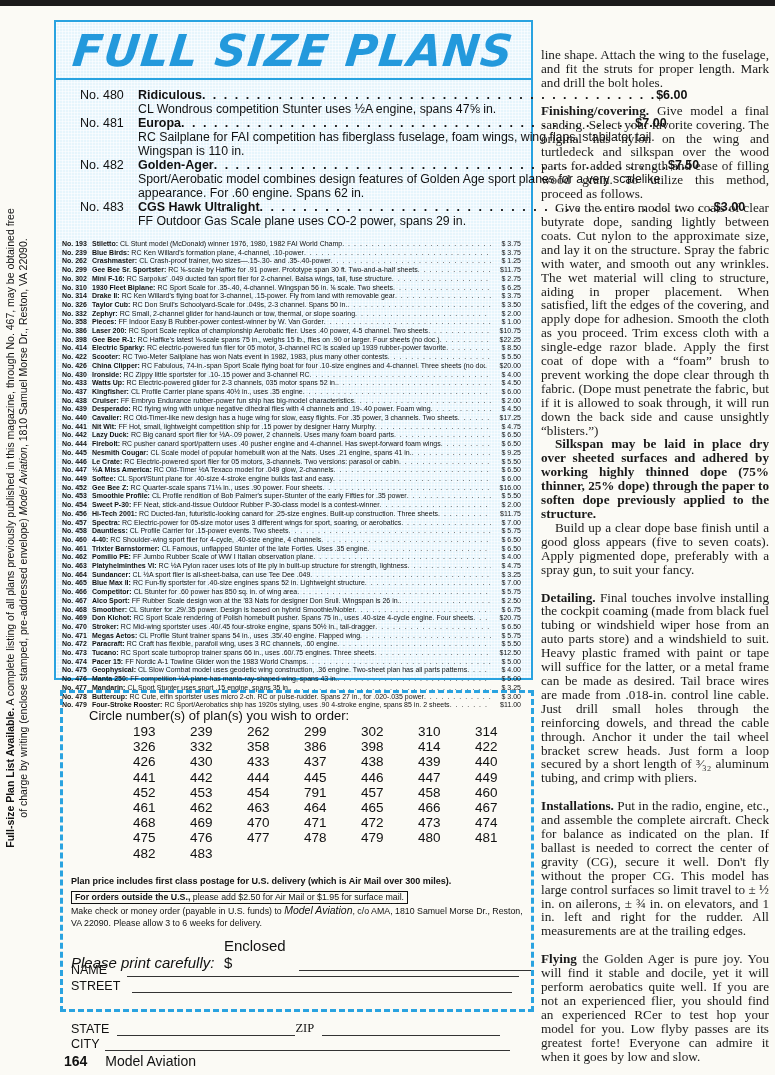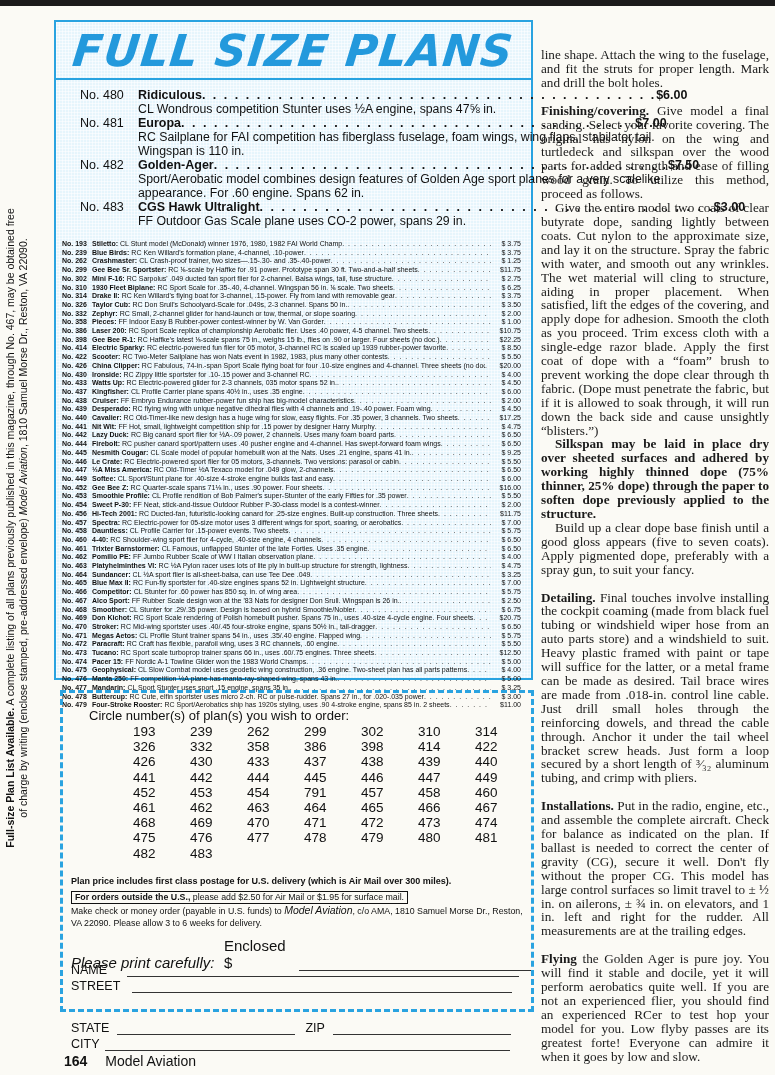--- a/index.html
+++ b/index.html
@@ -589,21 +589,21 @@
     <span>STREET</span>
     <span class="line" style="width:380px;margin-left:12px;"></span>
   </div>
   <div class="field" style="top:307px;margin-top:37px;">
     <span>CITY</span>
     <span class="line" style="width:405px;margin-left:6px;"></span>
   </div>
   <div class="field" style="top:328px;">
     <span>STATE</span>
     <span class="line" style="width:178px;margin-left:8px;"></span>
-    <span style="margin-left:10px;">ZIP</span>
+    <span style="font-family:Liberation Serif, serif;">ZIP</span>
     <span class="line" style="width:178px;margin-left:8px;"></span>
   </div>
 </div>
 
 <div style="position:absolute;left:64px;top:1053px;font-size:14px;">
   <b>164</b>
   <span style="margin-left:14px;">Model Aviation</span>
 </div>
 
 <div style="position:absolute;left:541px;top:48px;width:228px;font-family:'Liberation Serif',serif;font-size:13.2px;line-height:13.9px;text-align:justify;color:#1a1a1a;">

